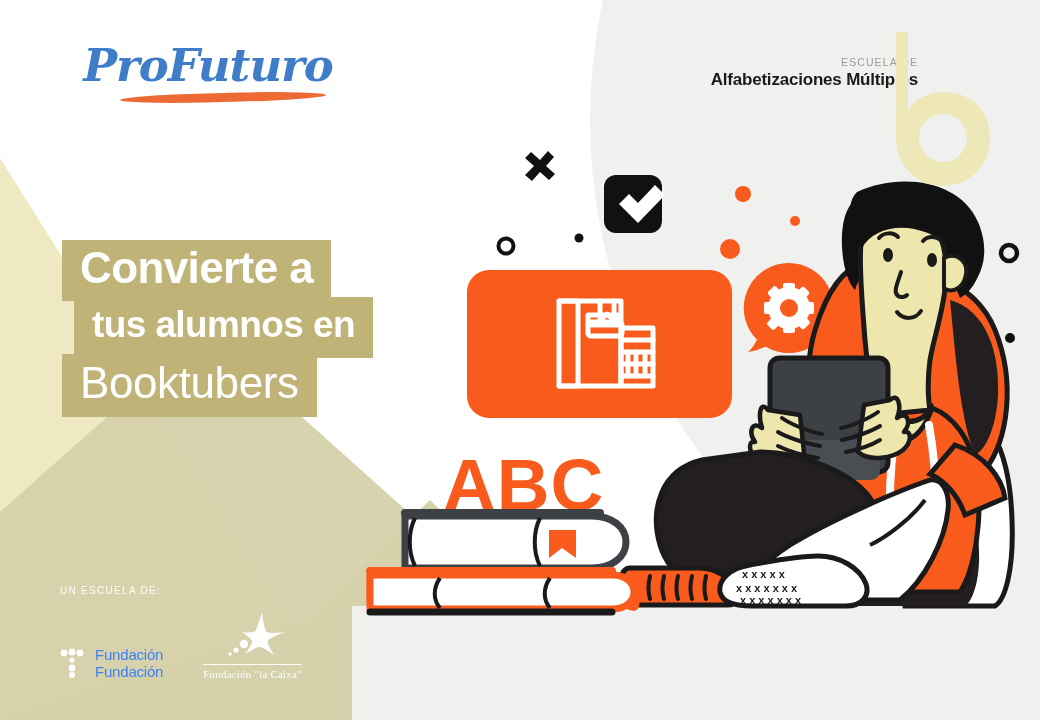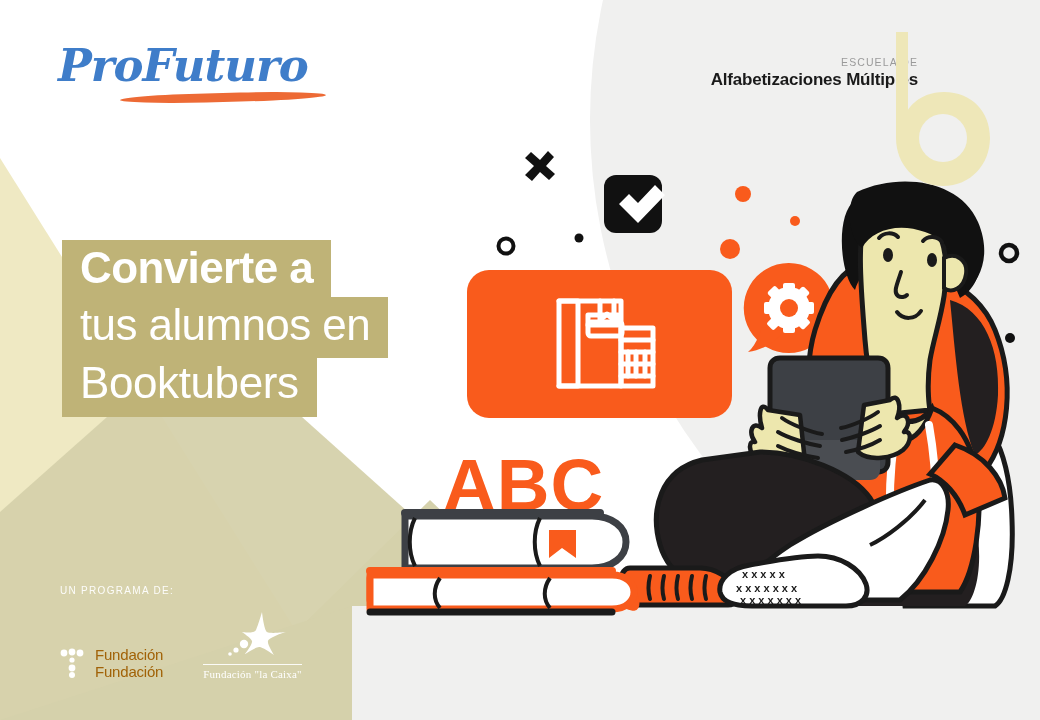--- a/index.html
+++ b/index.html
@@ -19,20 +19,21 @@
   }
   .profuturo .pf-text {
     font-family:"DejaVu Serif", serif;
     font-style:italic;
     font-weight:bold;
     font-size:45px;
     letter-spacing:-1px;
     color:#3F7DC9;
     line-height:56px;
     white-space:nowrap;
+    text-align:center;
   }
   .profuturo .pf-swoosh {
     position:absolute; left:62px; top:55px; width:206px; height:9px;
     background:#ED6A35;
     border-radius:50%/60%;
     transform:rotate(-1.4deg);
   }
 
   
   .school {
@@ -47,35 +48,35 @@
     letter-spacing:-0.2px;
   }
 
   
   .headline { position:absolute; left:62px; top:240px;text-align:center; }
   .headline .hl {
     display:table; background:#BFB377; color:#ffffff;
     padding:1px 18px 6px 18px; white-space:nowrap;
   }
   .headline .hl.l1 { font-size:44px; font-weight:bold; line-height:54px; letter-spacing:-0.6px; }
-  .headline .hl.l2 { font-size:44px; font-weight:normal; line-height:54px; letter-spacing:-0.6px; margin-top:-4px;}
+  .headline .hl.l2 { font-size:37px; font-weight:bold; line-height:54px; letter-spacing:-0.6px; margin-top:-4px;margin-left:12px;}
   .headline .hl.l3 { font-size:44px; font-weight:300; line-height:56px; letter-spacing:-0.4px; margin-top:-4px;
                      font-family:Liberation Sans, sans-serif; }
 
   
   .footer { position:absolute; left:60px; bottom:40px; }
   .footer .prog {
     font-size:10px; letter-spacing:1.3px; color:#ffffff; margin-bottom:14px;
     opacity:.95;
   }
   .partners { display:flex; align-items:flex-end; gap:40px; }
   .tf { display:flex; align-items:center; gap:9px; }
   .tf .tf-mark { width:26px; height:30px; position:relative; }
   .tf .tf-word {
-    color:#a16207; font-size:15px; font-weight:500; line-height:17px; letter-spacing:-0.2px;
+    color:#3b82f6; font-size:15px; font-weight:500; line-height:17px; letter-spacing:-0.2px;
   }
   .caixa { text-align:center; }
   .caixa .cx-word {
     color:#ffffff; font-family:"Liberation Serif", serif; font-size:11px;
     letter-spacing:.2px; margin-top:2px; padding-top:3px; border-top:1px solid rgba(255,255,255,.9);
   }
 </style>
 </head>
 <body>
 
@@ -271,21 +272,21 @@
     </g>
   </svg>
 
   <div class="headline">
     <div class="hl l1">Convierte a</div>
     <div class="hl l2">tus alumnos en</div>
     <div class="hl l3">Booktubers</div>
   </div>
 
   <div class="footer">
-    <div class="prog">UN PROGRAMA DE:</div>
+    <div class="prog">UN ESCUELA DE:</div>
     <div class="partners">
 
       <div class="tf">
         <div class="tf-mark">
           <svg viewBox="0 0 26 30" width="26" height="30" xmlns="http://www.w3.org/2000/svg">
             <g fill="#FFFFFF">
               <circle cx="4" cy="5" r="3.4"></circle>
               <circle cx="12" cy="4" r="3.4"></circle>
               <circle cx="20" cy="5" r="3.4"></circle>
               <circle cx="12" cy="12" r="2.6"></circle>

